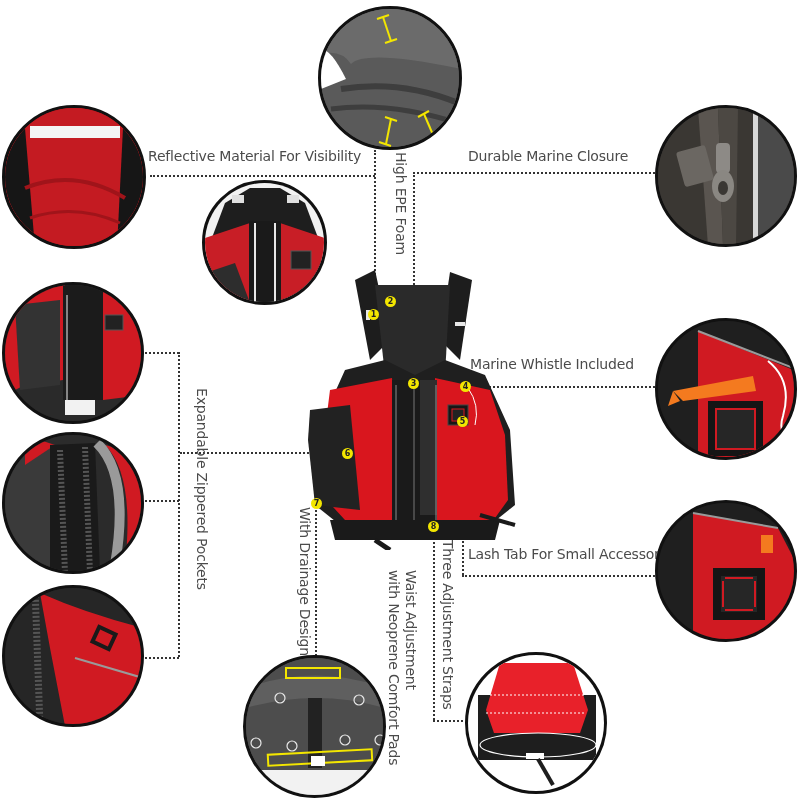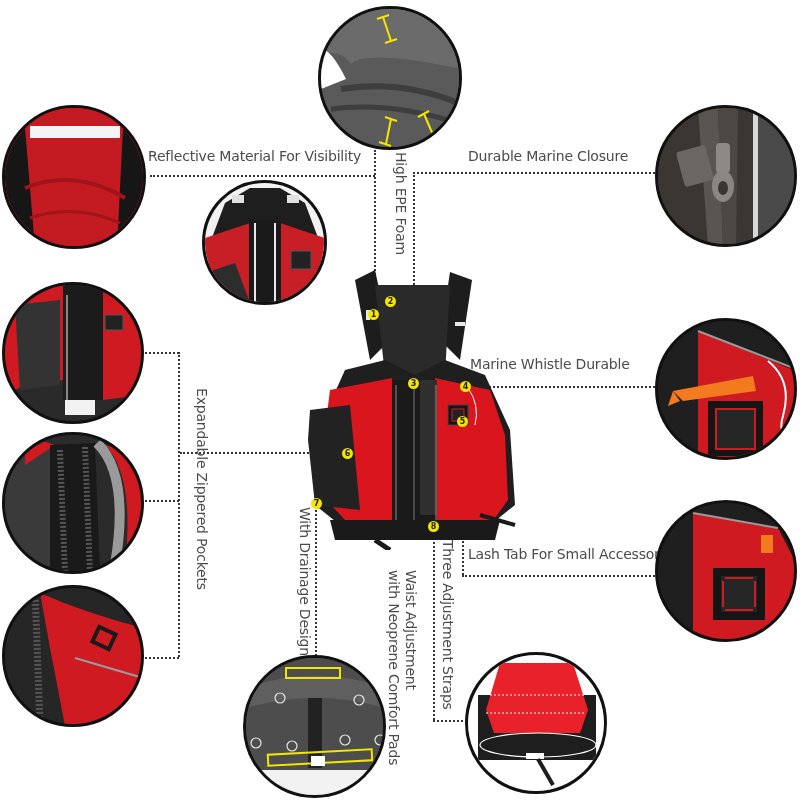--- a/index.html
+++ b/index.html
@@ -31,21 +31,21 @@
 <div class="dot-h" style="left:145px;top:657px;width:34px;"></div>
 <div class="dot-v" style="left:462px;top:425px;height:150px;"></div>
 <div class="dot-h" style="left:462px;top:575px;width:193px;"></div>
 <div class="dot-v" style="left:315px;top:505px;height:155px;"></div>
 <div class="dot-v" style="left:433px;top:530px;height:190px;"></div>
 <div class="dot-h" style="left:433px;top:720px;width:30px;"></div>
 
 <div class="label" style="left:148px;top:148px;">Reflective Material For Visibility</div>
 <div class="vlabel" style="left:409px;top:152px;">High EPE Foam</div>
 <div class="label" style="left:468px;top:148px;">Durable Marine Closure</div>
-<div class="label" style="left:470px;top:356px;">Marine Whistle Durable</div>
+<div class="label" style="left:470px;top:356px;">Marine Whistle Included</div>
 <div class="vlabel" style="left:210px;top:388px;">Expandable Zippered Pockets</div>
 <div class="label" style="left:468px;top:546px;">Lash Tab For Small Accessories</div>
 <div class="vlabel" style="left:313px;top:507px;">With Drainage Design</div>
 <div class="vlabel" style="left:419px;top:570px;">Waist Adjustment</div>
 <div class="vlabel" style="left:402px;top:570px;">with Neoprene Comfort Pads</div>
 <div class="vlabel" style="left:456px;top:540px;">Three Adjustment Straps</div>
 
 <div class="circle" style="left:2px;top:105px;width:144px;height:144px;background:#c01820;">
   <svg width="140" height="140" viewBox="0 0 140 140">
     <rect x="0" y="0" width="140" height="140" fill="#c41b22"></rect>

